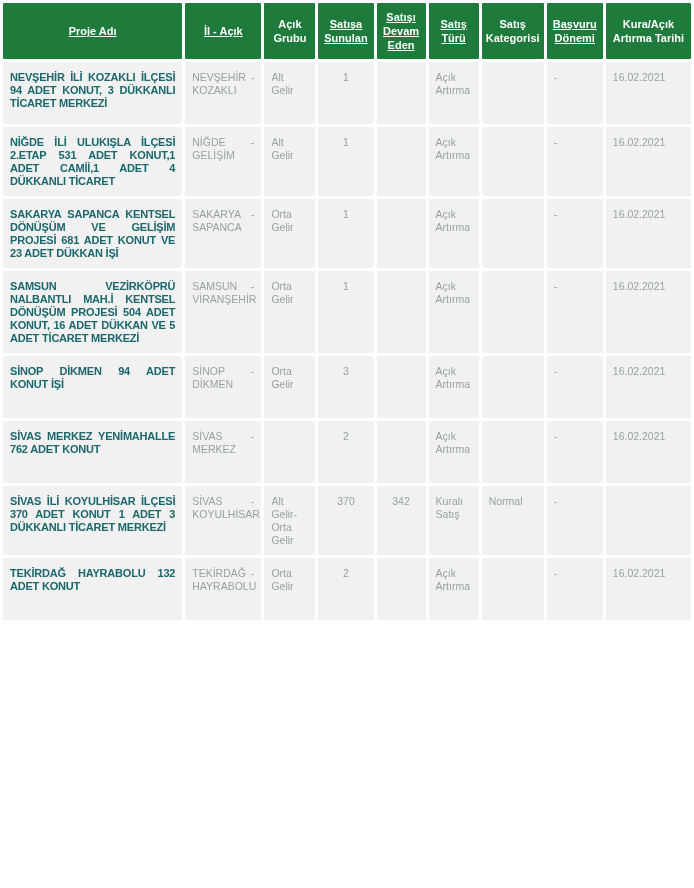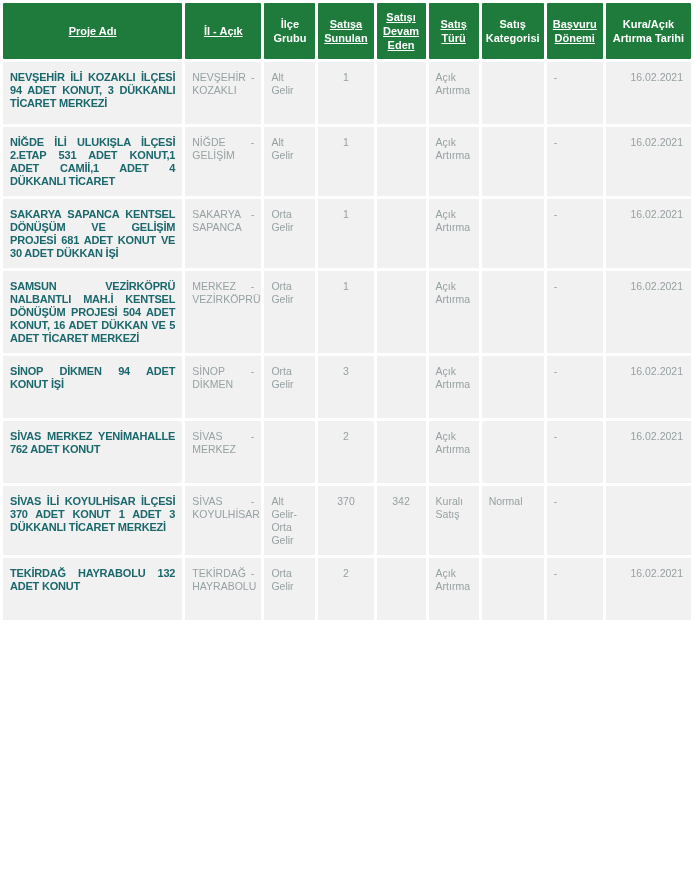--- a/index.html
+++ b/index.html
@@ -70,42 +70,42 @@
     display:block;
     text-align:justify;
   }
   td.c-location{text-align:justify;}
   td.c-sales_group,
   td.c-sale_type,
   td.c-category,
   td.c-application_period{text-align:left;}
   td.c-offered,
   td.c-ongoing{text-align:center;}
-  td.c-auction_date{text-align:right;padding-right:8px;}
+  td.c-auction_date{text-align:left;padding-right:8px;}
 </style>
 </head>
 <body>
 
 <table class="projects">
   <colgroup>
     <col class="c1">
       <col class="c2">
       <col class="c3">
       <col class="c4">
       <col class="c5">
     <col class="c6">
       <col class="c7">
       <col class="c8">
       <col class="c9">
   </colgroup>
   <thead>
     <tr id="head-row">
         <th><a class="sort-link">Proje Adı</a></th>
         <th><a class="sort-link">İl - Açık</a></th>
-        <th><span>İlçe Grubu</span></th>
+        <th><span>Açık Grubu</span></th>
         <th><a class="sort-link">Satışa Sunulan</a></th>
         <th><a class="sort-link">Satışı Devam Eden</a></th>
         <th><a class="sort-link">Satış Türü</a></th>
         <th><span>Satış Kategorisi</span></th>
         <th><a class="sort-link">Başvuru Dönemi</a></th>
         <th><span>Kura/Açık Artırma Tarihi</span></th>
       </tr>
   </thead>
   <tbody id="body-rows">
       <tr>
@@ -129,36 +129,36 @@
         <td class="c-sales_group">Alt Gelir</td>
         <td class="c-offered">1</td>
         <td class="c-ongoing"></td>
         <td class="c-sale_type">Açık Artırma</td>
         <td class="c-category"></td>
         <td class="c-application_period">-</td>
         <td class="c-auction_date">16.02.2021</td>
       </tr>
       <tr>
         <td class="c-project">
-          <a class="project-link">SAKARYA SAPANCA KENTSEL DÖNÜŞÜM VE GELİŞİM PROJESİ 681 ADET KONUT VE 30 ADET DÜKKAN İŞİ</a>
+          <a class="project-link">SAKARYA SAPANCA KENTSEL DÖNÜŞÜM VE GELİŞİM PROJESİ 681 ADET KONUT VE 23 ADET DÜKKAN İŞİ</a>
         </td>
         <td class="c-location">SAKARYA - SAPANCA</td>
         <td class="c-sales_group">Orta Gelir</td>
         <td class="c-offered">1</td>
         <td class="c-ongoing"></td>
         <td class="c-sale_type">Açık Artırma</td>
         <td class="c-category"></td>
         <td class="c-application_period">-</td>
         <td class="c-auction_date">16.02.2021</td>
       </tr>
       <tr>
         <td class="c-project">
           <a class="project-link">SAMSUN VEZİRKÖPRÜ NALBANTLI MAH.İ KENTSEL DÖNÜŞÜM PROJESİ 504 ADET KONUT, 16 ADET DÜKKAN VE 5 ADET TİCARET MERKEZİ</a>
         </td>
-        <td class="c-location">MERKEZ - VEZİRKÖPRÜ</td>
+        <td class="c-location">SAMSUN - VİRANŞEHİR</td>
         <td class="c-sales_group">Orta Gelir</td>
         <td class="c-offered">1</td>
         <td class="c-ongoing"></td>
         <td class="c-sale_type">Açık Artırma</td>
         <td class="c-category"></td>
         <td class="c-application_period">-</td>
         <td class="c-auction_date">16.02.2021</td>
       </tr>
       <tr>
         <td class="c-project">

